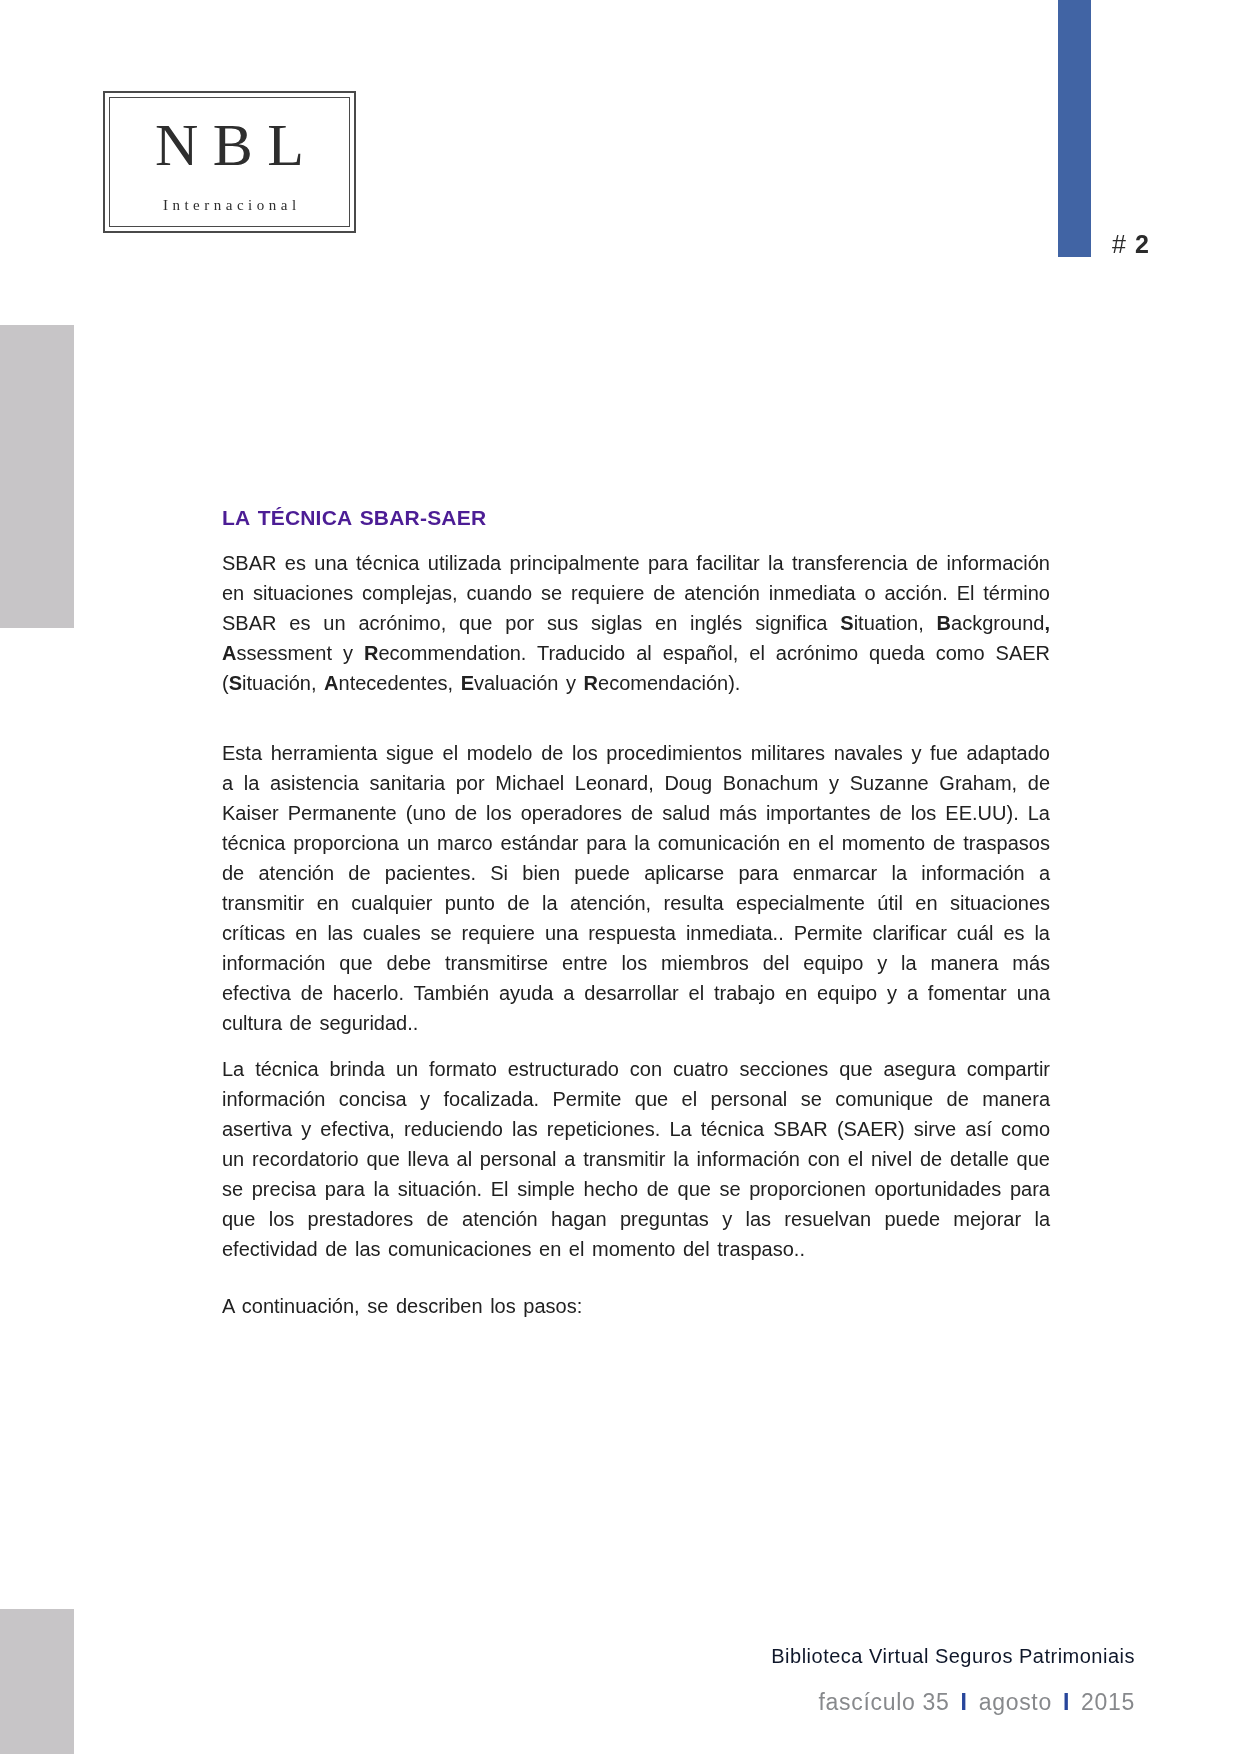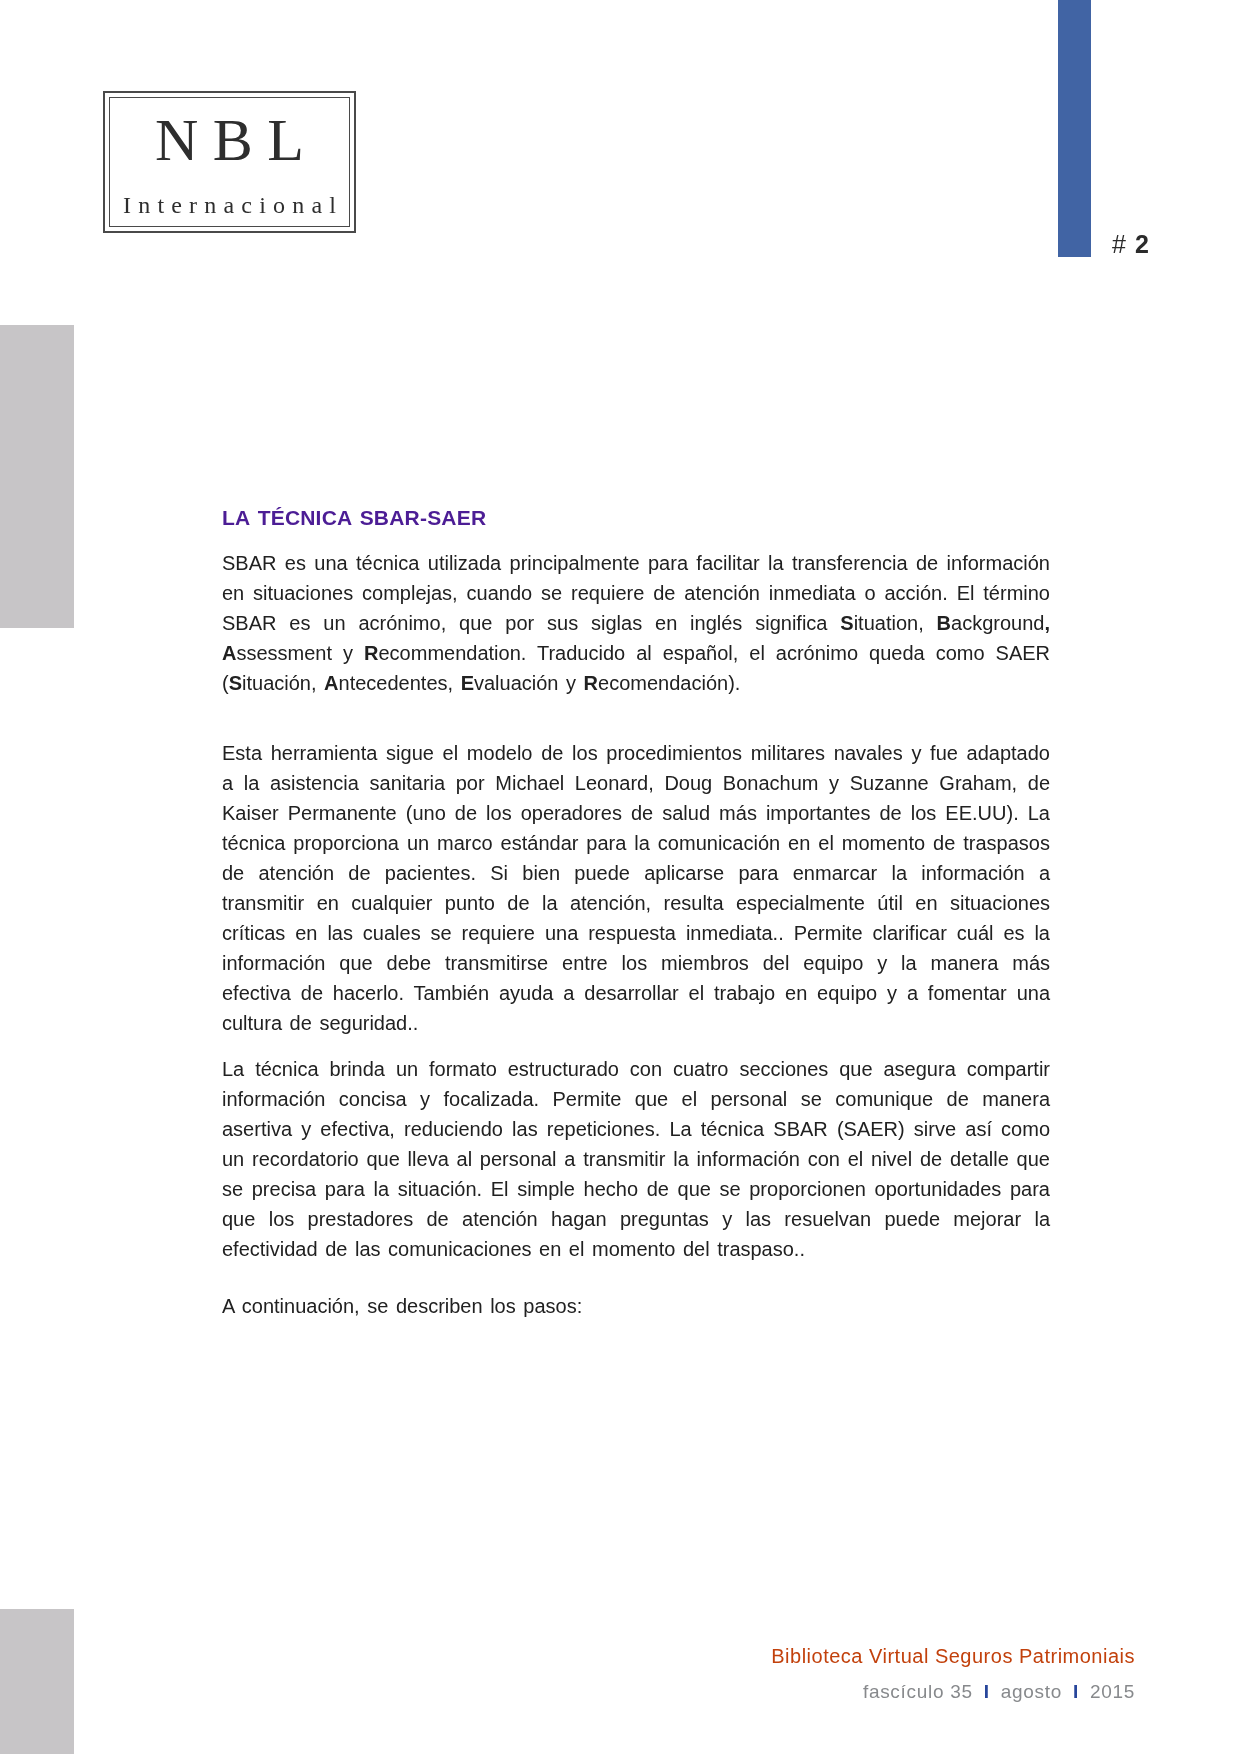--- a/index.html
+++ b/index.html
@@ -37,21 +37,21 @@
     border:1px solid #4a4a4a;
     width:100%; height:100%; box-sizing:border-box;
     display:flex; flex-direction:column; align-items:center; justify-content:center;
     font-family:"Liberation Serif", serif; color:#2e2e2e;gap:11px;
   }
   .logo-title {
     font-size:60px; line-height:1; font-weight:400;
     letter-spacing:0.24em; padding-left:0.24em; margin-top:4px;
   }
   .logo-subtitle {
-    font-size:24px; font-weight:400;
+    font-size:15px; font-weight:400;
     letter-spacing:0.30em; padding-left:0.30em; margin-top:11px;
   }
 
   
   .gray-bar { position:absolute; left:0; width:74px; background:#c7c5c7; }
   .gray-top { top:325px; height:303px; }
   .gray-bottom { top:1609px; height:145px; }
 
   
   .content {
@@ -68,24 +68,24 @@
   .p-history { margin-top:40px; }
   .p-format  { margin-top:16px; }
   .closing   { margin-top:27px; text-align:left; }
 
   
   .footer {
     position:absolute; top:1643px; right:106px;
     text-align:right; white-space:nowrap;
   }
   .footer-title {
-    color:#c2410c; font-size:20px; letter-spacing:0.5px; line-height:26px;
+    color:#0f172a; font-size:20px; letter-spacing:0.5px; line-height:26px;
   }
   .footer-meta {
-    color:#87898c; font-size:19px; letter-spacing:0.7px; margin-top:12px;
+    color:#87898c; font-size:23px; letter-spacing:0.7px; margin-top:20px;
   }
   .footer-meta .pipe { color:#28469b; font-weight:bold; margin:0 11px; }
 </style>
 </head>
 <body>
 
 <div class="page">
 
   <div class="accent-bar"></div>
 

